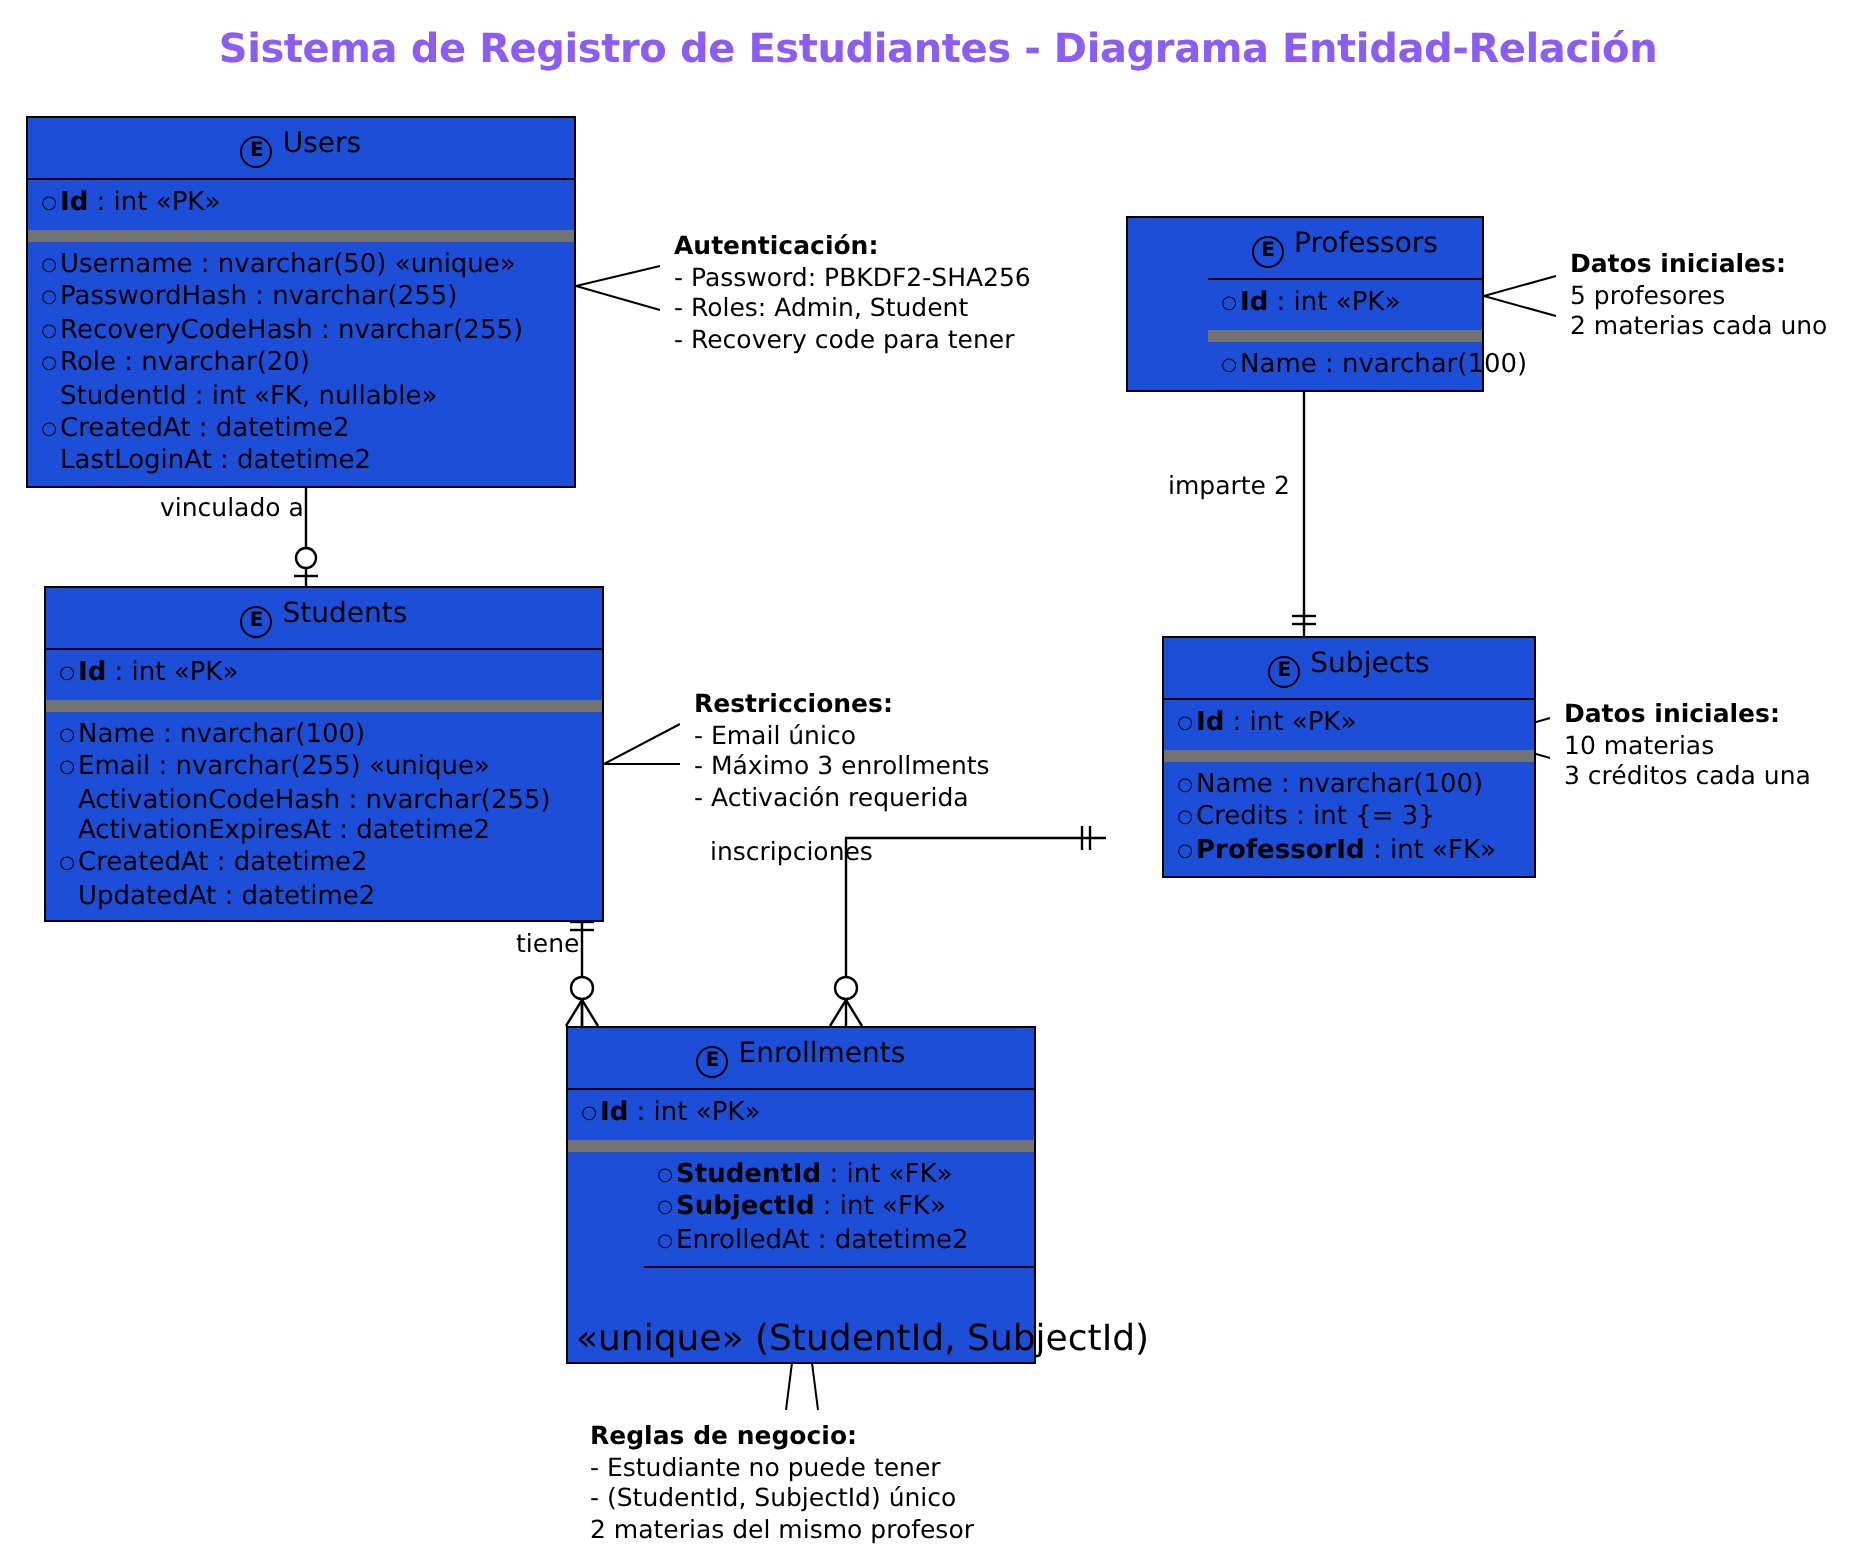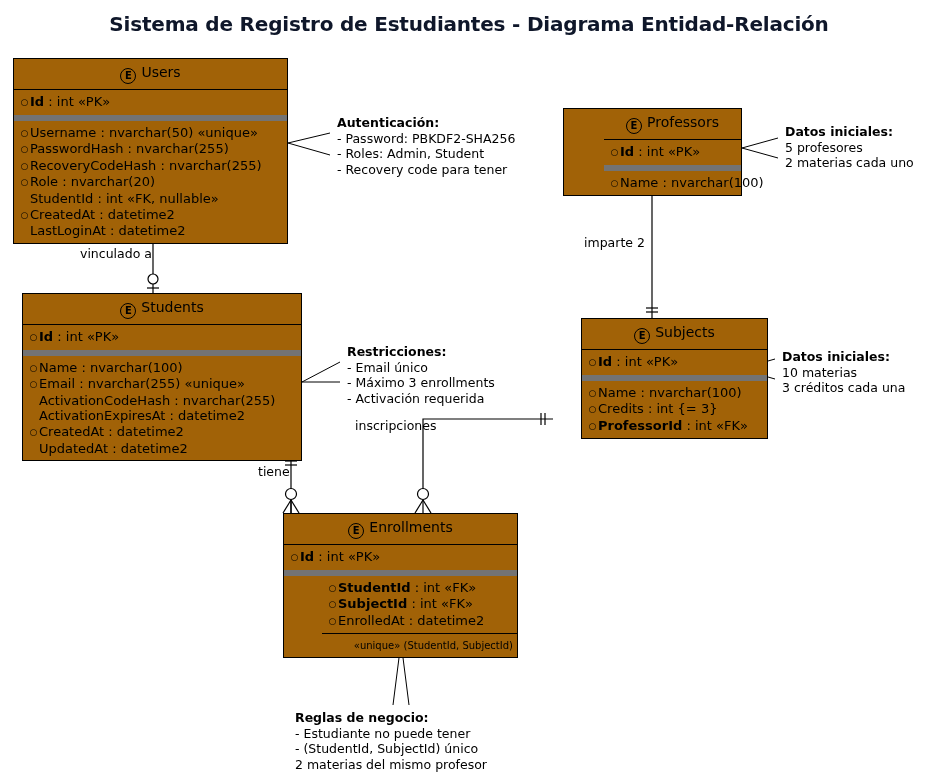--- a/index.html
+++ b/index.html
@@ -6,27 +6,27 @@
   body{
     width:938px;height:781px;background:#ffffff;
     font-family:"DejaVu Sans","Liberation Sans",sans-serif;
     overflow:hidden;position:relative;
   }
   #canvas{position:absolute;left:0;top:0;width:938px;height:781px;}
   #svglayer{position:absolute;left:0;top:0;width:938px;height:781px;pointer-events:none;}
 
   .title{
     position:absolute;left:0;top:12px;width:938px;text-align:center;
-    font-size:20px;font-weight:bold;color:#0f172a;letter-spacing:-0.2px;
+    font-size:20px;font-weight:bold;color:#8b5cf6;letter-spacing:-0.2px;
     font-family:"DejaVu Sans","Liberation Sans",sans-serif;
   }
 
   
   .entity{
-    position:absolute;background:#a16207;border:1px solid #000;
+    position:absolute;background:#1d4ed8;border:1px solid #000;
     box-sizing:border-box;
   }
   .ent-head{
     text-align:center;font-size:14px;color:#000;
     padding:5px 4px 5px 4px;border-bottom:1px solid #000;
     white-space:nowrap;
   }
   .ent-head .ecirc{
     display:inline-block;width:14px;height:14px;line-height:13px;
     border:1.3px solid #000;border-radius:50%;font-size:10px;font-weight:bold;
@@ -39,22 +39,22 @@
     font-size:13px;line-height:15.6px;color:#000;white-space:nowrap;
     padding-left:0px;position:relative;
   }
   .attr .bullet{
     display:inline-block;width:11px;text-align:center;
     font-size:9px;vertical-align:1px;color:#000;
   }
   .attr .nobullet{display:inline-block;width:11px;}
   .attr b{font-weight:bold;}
   .ent-foot{
-    font-size:10px;line-height:15px;color:#000;text-align:right;
-    padding:4px 4px;white-space:nowrap;
+    font-size:18px;line-height:15px;color:#000;text-align:right;
+    padding:4px 4px;white-space:nowrap;margin-top:24px;
   }
 
   
   .note{
     position:absolute;background:#ffffff;box-sizing:border-box;
     font-size:12.5px;line-height:15.5px;color:#000;
     padding:5px 8px 4px 7px;white-space:nowrap;
   }
   .note .ntitle{font-weight:bold;display:block;}
   .note .nline{display:block;}

